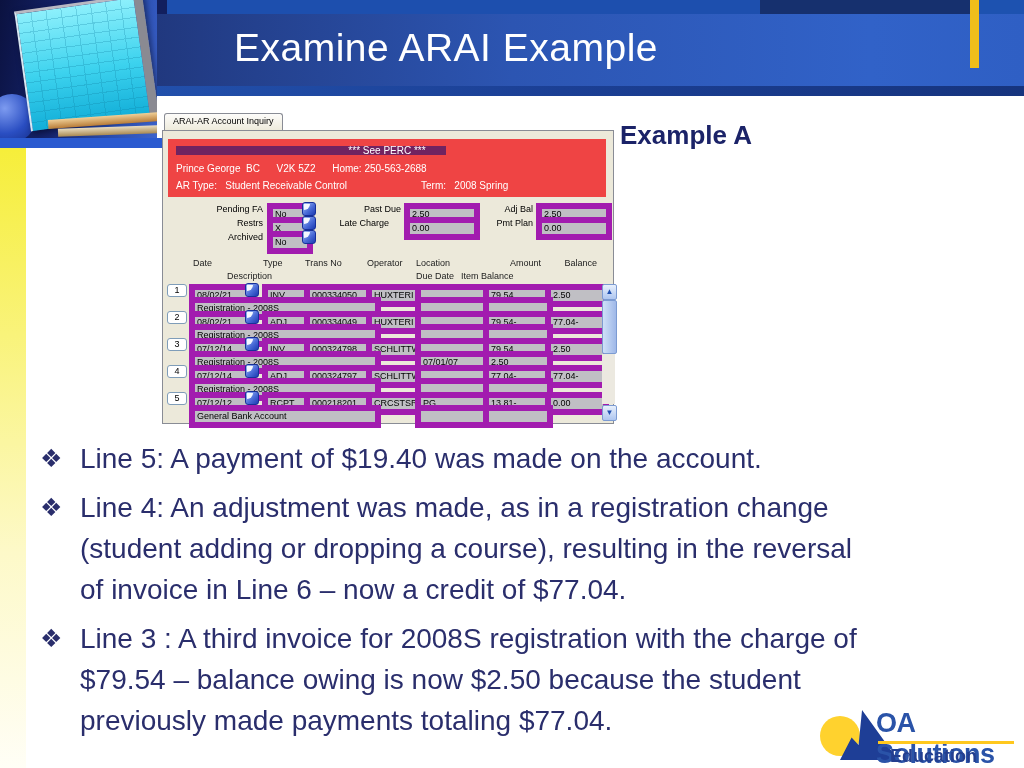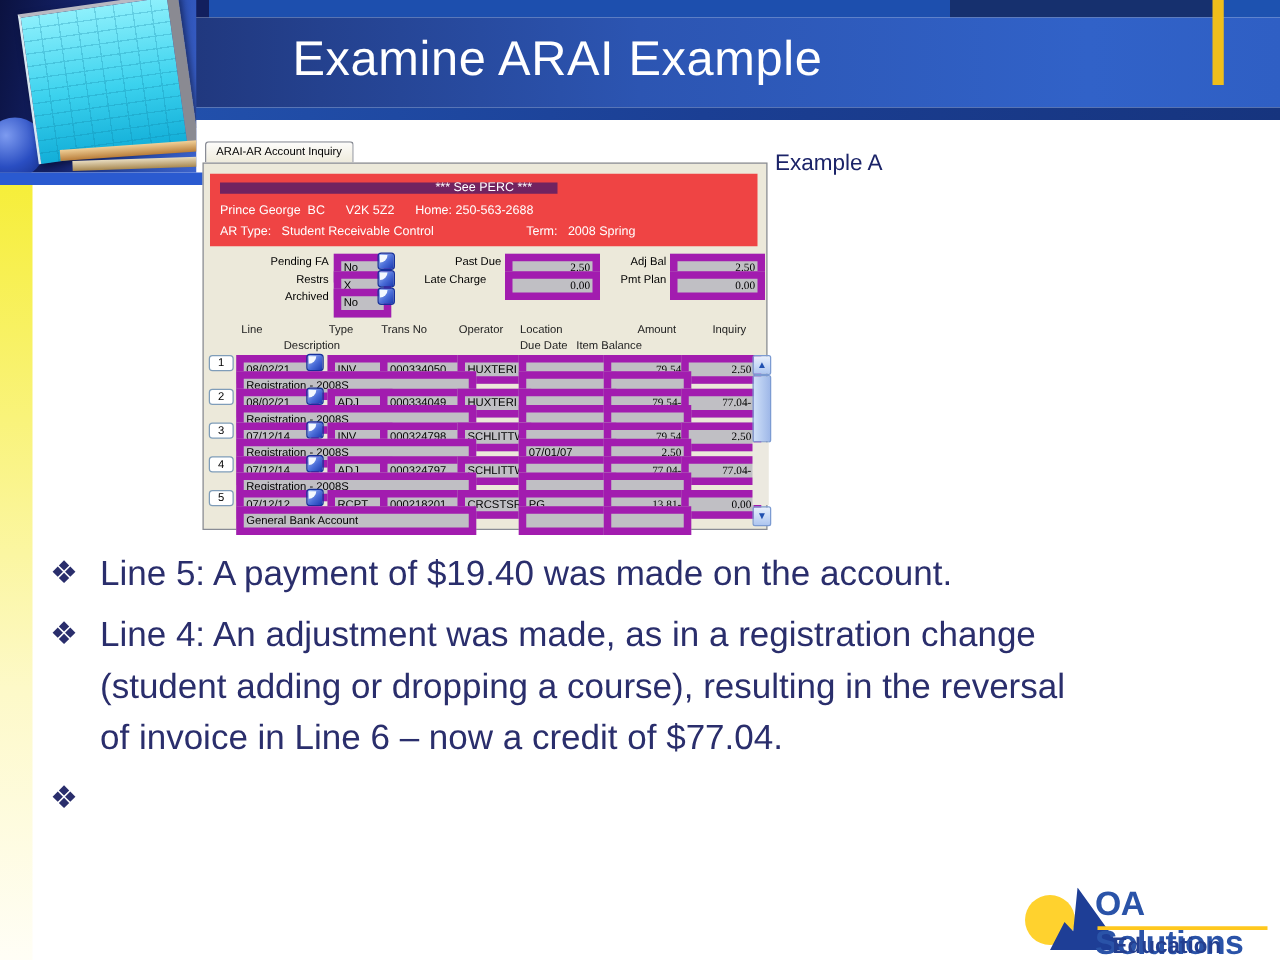--- a/index.html
+++ b/index.html
@@ -31,41 +31,41 @@
     background:radial-gradient(circle at 35% 30%,#7d9bf0,#2a4ec2 55%,#142c86);}
   .photo .pencil1{position:absolute;left:48px;top:116px;width:112px;height:9px;transform:rotate(-4deg);
     background:linear-gradient(180deg,#f0d098,#b87c38);}
   .photo .pencil2{position:absolute;left:58px;top:127px;width:104px;height:8px;transform:rotate(-2deg);
     background:linear-gradient(180deg,#e8dcc0,#a88850);}
   .photo-bar{position:absolute;left:0;top:138px;width:172px;height:10px;background:#2a5ad0;}
   .side-strip{position:absolute;left:0;top:148px;width:26px;height:620px;
     background:linear-gradient(180deg,#f6ee3a 0%,#f9f37a 30%,#fdf9c8 65%,#fffef6 100%);}
 
   
-  .example-a{position:absolute;left:620px;top:120px;font-size:18px;font-weight:normal;color:#1b2368;}
+  .example-a{position:absolute;left:620px;top:120px;font-size:26px;font-weight:bold;color:#1b2368;}
 
   
   .app{position:absolute;left:162px;top:113px;width:452px;height:311px;font-size:9px;color:#000;}
   .app .tab{position:absolute;left:2px;top:0;height:14px;padding:2px 8px 0 8px;
     background:linear-gradient(180deg,#fdfcfa,#eeebdc);border:1px solid #898c95;border-bottom:none;
     border-radius:3px 3px 0 0;white-space:nowrap;}
   .app .panel{position:absolute;left:0;top:17px;width:450px;height:292px;
     background:#ECE9DA;border:1px solid #898c95;}
 
   .bluebox{position:absolute;left:5px;top:8px;width:438px;height:58px;background:#ef4444;color:#fff;font-size:10px;}
   .bluebox .l1{position:absolute;left:0;top:6px;width:100%;text-align:center;}
   .redact{position:absolute;left:8px;top:7px;width:270px;height:9px;background:rgba(10,10,120,.55);}
   .bluebox .l2{position:absolute;left:8px;top:24px;white-space:pre;}
   .bluebox .l3{position:absolute;left:8px;top:41px;white-space:pre;}
   .bluebox .term{position:absolute;left:253px;top:41px;white-space:pre;}
 
   .flabel{position:absolute;text-align:right;height:12px;line-height:12px;}
   .field{position:absolute;height:11px;line-height:11px;background:#c0bfc4;border:6px solid #a21caf;
     padding:0 2px;overflow:hidden;white-space:nowrap;}
-  .field.num{text-align:right;font-family:Liberation Serif, serif;}
+  .field.num{text-align:left;}
   .lookup-icon{position:absolute;width:12px;height:12px;border-radius:3px;border:1px solid #16309a;
     background:linear-gradient(135deg,#a8c0f4 0%,#4a6cd8 55%,#1b3ab0 100%);}
   .lookup-icon:after{content:"";position:absolute;left:1px;top:1px;width:6px;height:6px;
     background:#f4f8ff;border-radius:0 0 7px 0;}
 
   .tbl{position:absolute;left:2px;top:126px;width:450px;height:164px;}
   .th{position:absolute;height:12px;line-height:12px;color:#222;}
   .rowno{position:absolute;height:11px;line-height:11px;width:18px;text-align:center;
     background:#fff;border:1px solid #7f9db9;border-radius:3px;}
 
@@ -141,27 +141,27 @@
       <div class="field num" style="left:241px;top:72px;width:60px">2.50</div>
       <div class="flabel" style="left:138px;top:86px;width:88px">Late Charge</div>
       <div class="field num" style="left:241px;top:86px;width:60px">0.00</div>
 
       <div class="flabel" style="left:280px;top:72px;width:90px">Adj Bal</div>
       <div class="field num" style="left:373px;top:72px;width:60px">2.50</div>
       <div class="flabel" style="left:280px;top:86px;width:90px">Pmt Plan</div>
       <div class="field num" style="left:373px;top:86px;width:60px">0.00</div>
 
       <div class="tbl">
-        <div class="th" style="left:28px;top:0">Line</div>
+        <div class="th" style="left:28px;top:0">Date</div>
         <div class="th" style="left:98px;top:0">Type</div>
         <div class="th" style="left:140px;top:0">Trans No</div>
         <div class="th" style="left:202px;top:0">Operator</div>
         <div class="th" style="left:251px;top:0">Location</div>
         <div class="th" style="left:318px;top:0;width:58px;text-align:right">Amount</div>
-        <div class="th" style="left:380px;top:0;width:52px;text-align:right">Inquiry</div>
+        <div class="th" style="left:380px;top:0;width:52px;text-align:right">Balance</div>
         <div class="th" style="left:62px;top:13px">Description</div>
         <div class="th" style="left:251px;top:13px">Due Date</div>
         <div class="th" style="left:296px;top:13px">Item Balance</div>
 
         <div id="rows">
             <div class="rowno" style="left: 2px; top: 27px;">1</div>
             <div class="field" style="left: 24px; top: 27px; width: 50px;">08/02/21</div>
             <div class="lookup-icon" style="left: 80px; top: 26px;"></div>
             <div class="field" style="left: 97px; top: 27px; width: 36px;">INV</div>
             <div class="field" style="left: 139px; top: 27px; width: 56px;">000334050</div>
@@ -236,20 +236,23 @@
       <span class="txt">Line 5: A payment of $19.40 was made on the account.</span>
     </div>
     <div class="bullet">
       <span class="mark">❖</span>
       <span class="txt">Line 4: An adjustment was made, as in a registration change
 (student adding or dropping a course), resulting in the reversal
 of invoice in Line 6 – now a credit of $77.04.</span>
     </div>
     <div class="bullet">
       <span class="mark">❖</span>
+      <span class="txt">Line 3 : A third invoice for 2008S registration with the charge of
+$79.54 – balance owing is now $2.50 because the student
+previously made payments totaling $77.04.</span>
     </div>
   </div>
 
   <div class="logo">
     <div class="ball"></div>
     <div class="mtn"></div>
     <div class="name">OA Solutions</div>
     <div class="rule"></div>
     <div class="edu">Education</div>
   </div>

